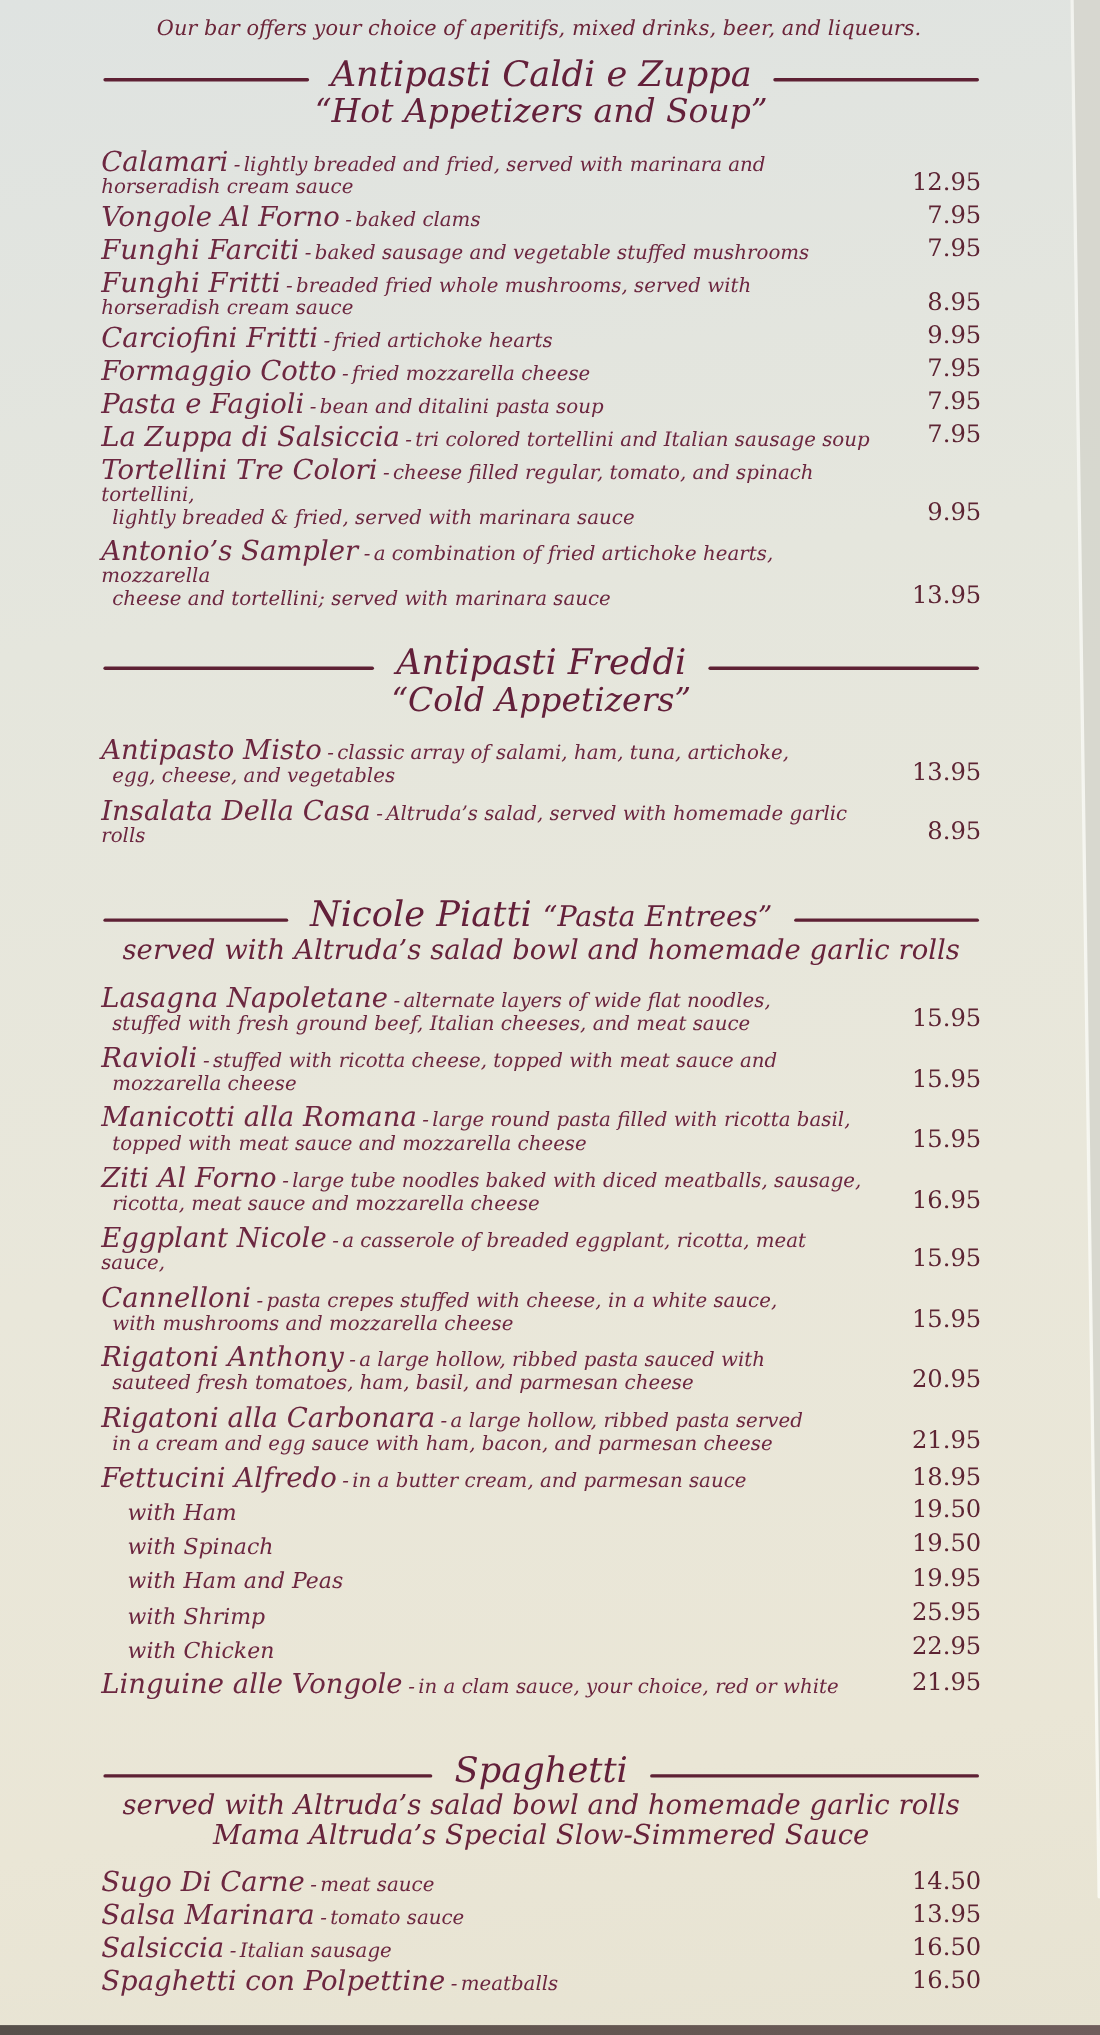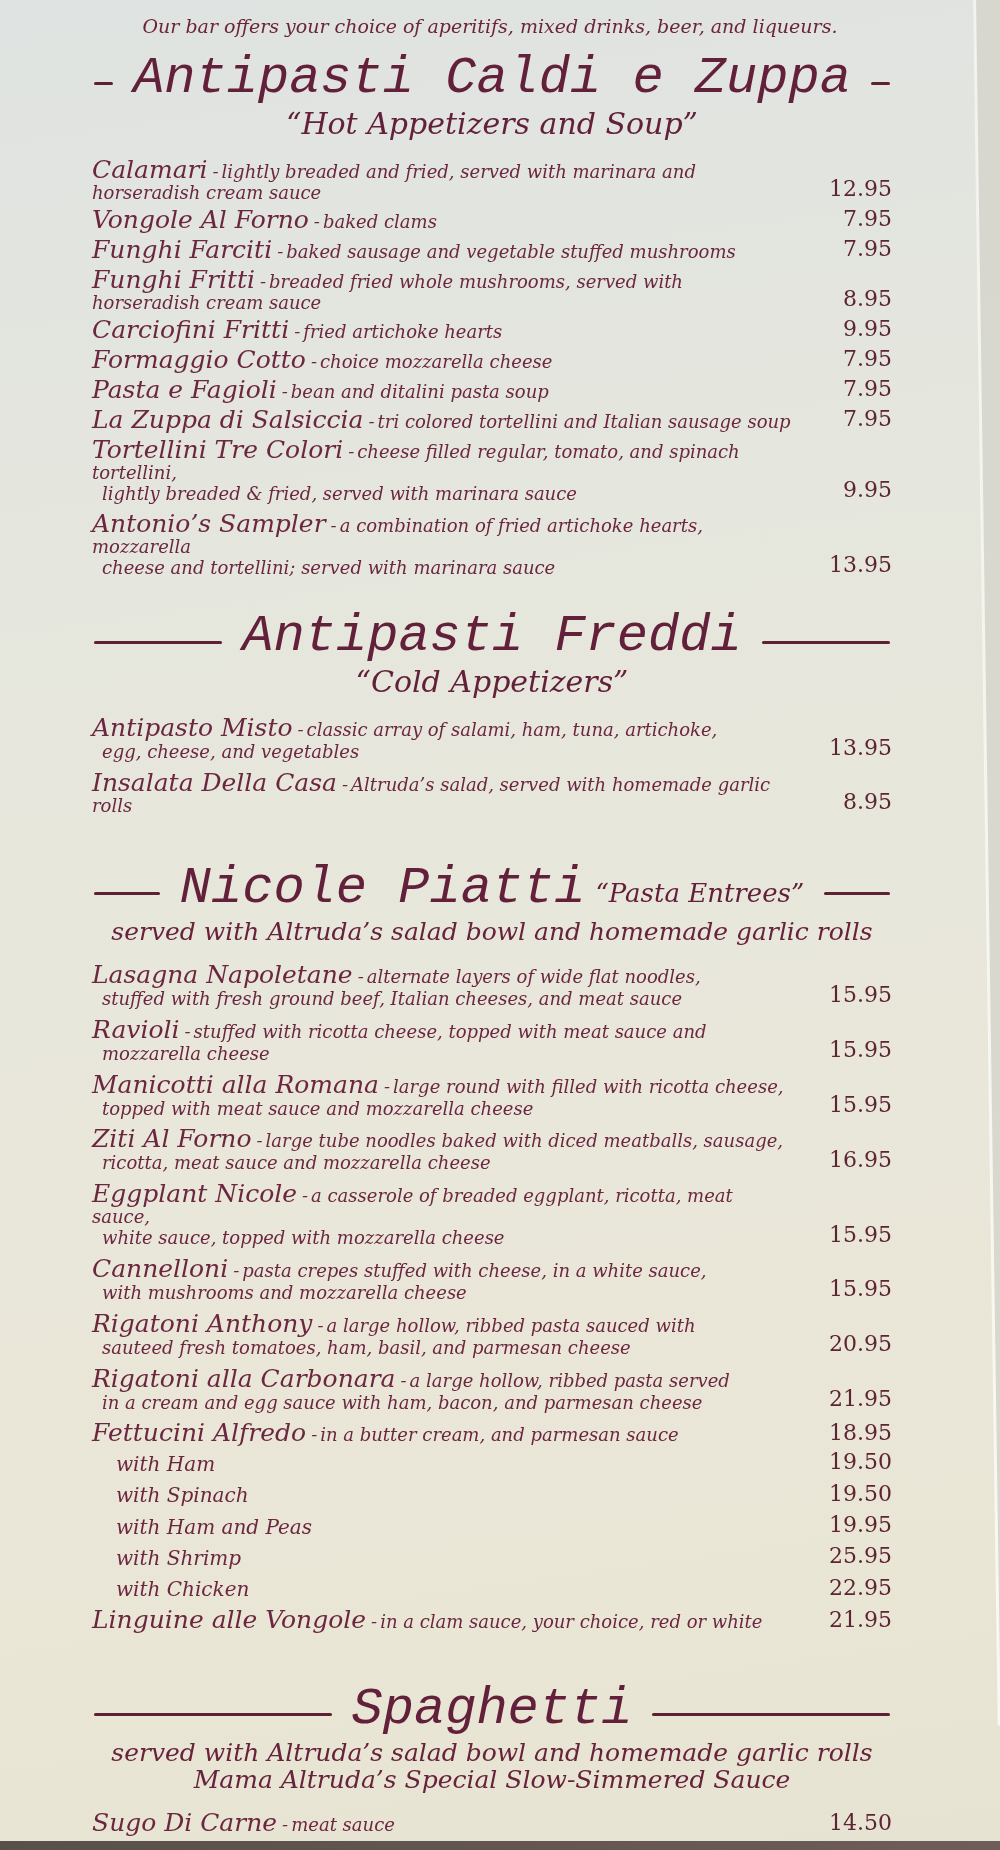--- a/index.html
+++ b/index.html
@@ -34,23 +34,22 @@
     display:flex;align-items:center;gap:20px;
     margin:0 2px;
   }
   .rule-line{
     flex:1;height:3px;background:#5e2134;border-radius:2px;
     margin-top:10px;
   }
   .header-title{white-space:nowrap;}
   .section-title{
     font-style:italic;
-    font-size:52px;line-height:1.12;
+    font-size:32px;line-height:1.12;
     color:#63203a;
-    font-family:Liberation Mono, monospace;
   }
   .section-title-quote{
     font-style:italic;
     font-size:26px;
     color:#63203a;
     margin-left:10px;
   }
   .section-subtitle{
     text-align:center;
     font-style:italic;
@@ -161,21 +160,21 @@
               <div class="price">8.95</div>
             </div>
             <div class="item">
               <div class="item-text">
                 <div class="line1"><span class="item-name">Carciofini Fritti</span><span class="dash">-</span><span class="item-desc">fried artichoke hearts</span></div>
               </div>
               <div class="price">9.95</div>
             </div>
             <div class="item">
               <div class="item-text">
-                <div class="line1"><span class="item-name">Formaggio Cotto</span><span class="dash">-</span><span class="item-desc">choice mozzarella cheese</span></div>
+                <div class="line1"><span class="item-name">Formaggio Cotto</span><span class="dash">-</span><span class="item-desc">fried mozzarella cheese</span></div>
               </div>
               <div class="price">7.95</div>
             </div>
             <div class="item">
               <div class="item-text">
                 <div class="line1"><span class="item-name">Pasta e Fagioli</span><span class="dash">-</span><span class="item-desc">bean and ditalini pasta soup</span></div>
               </div>
               <div class="price">7.95</div>
             </div>
             <div class="item">
@@ -240,36 +239,35 @@
             </div>
             <div class="item double">
               <div class="item-text">
                 <div class="line1"><span class="item-name">Ravioli</span><span class="dash">-</span><span class="item-desc">stuffed with ricotta cheese, topped with meat sauce and</span></div>
                 <div class="line2 item-desc">mozzarella cheese</div>
               </div>
               <div class="price">15.95</div>
             </div>
             <div class="item double">
               <div class="item-text">
-                <div class="line1"><span class="item-name">Manicotti alla Romana</span><span class="dash">-</span><span class="item-desc">large round with filled with ricotta cheese,</span></div>
+                <div class="line1"><span class="item-name">Manicotti alla Romana</span><span class="dash">-</span><span class="item-desc">large round pasta filled with ricotta basil,</span></div>
                 <div class="line2 item-desc">topped with meat sauce and mozzarella cheese</div>
               </div>
               <div class="price">15.95</div>
             </div>
             <div class="item double">
               <div class="item-text">
                 <div class="line1"><span class="item-name">Ziti Al Forno</span><span class="dash">-</span><span class="item-desc">large tube noodles baked with diced meatballs, sausage,</span></div>
                 <div class="line2 item-desc">ricotta, meat sauce and mozzarella cheese</div>
               </div>
               <div class="price">16.95</div>
             </div>
             <div class="item double">
               <div class="item-text">
                 <div class="line1"><span class="item-name">Eggplant Nicole</span><span class="dash">-</span><span class="item-desc">a casserole of breaded eggplant, ricotta, meat sauce,</span></div>
-                <div class="line2 item-desc">white sauce, topped with mozzarella cheese</div>
               </div>
               <div class="price">15.95</div>
             </div>
             <div class="item double">
               <div class="item-text">
                 <div class="line1"><span class="item-name">Cannelloni</span><span class="dash">-</span><span class="item-desc">pasta crepes stuffed with cheese, in a white sauce,</span></div>
                 <div class="line2 item-desc">with mushrooms and mozzarella cheese</div>
               </div>
               <div class="price">15.95</div>
             </div>

